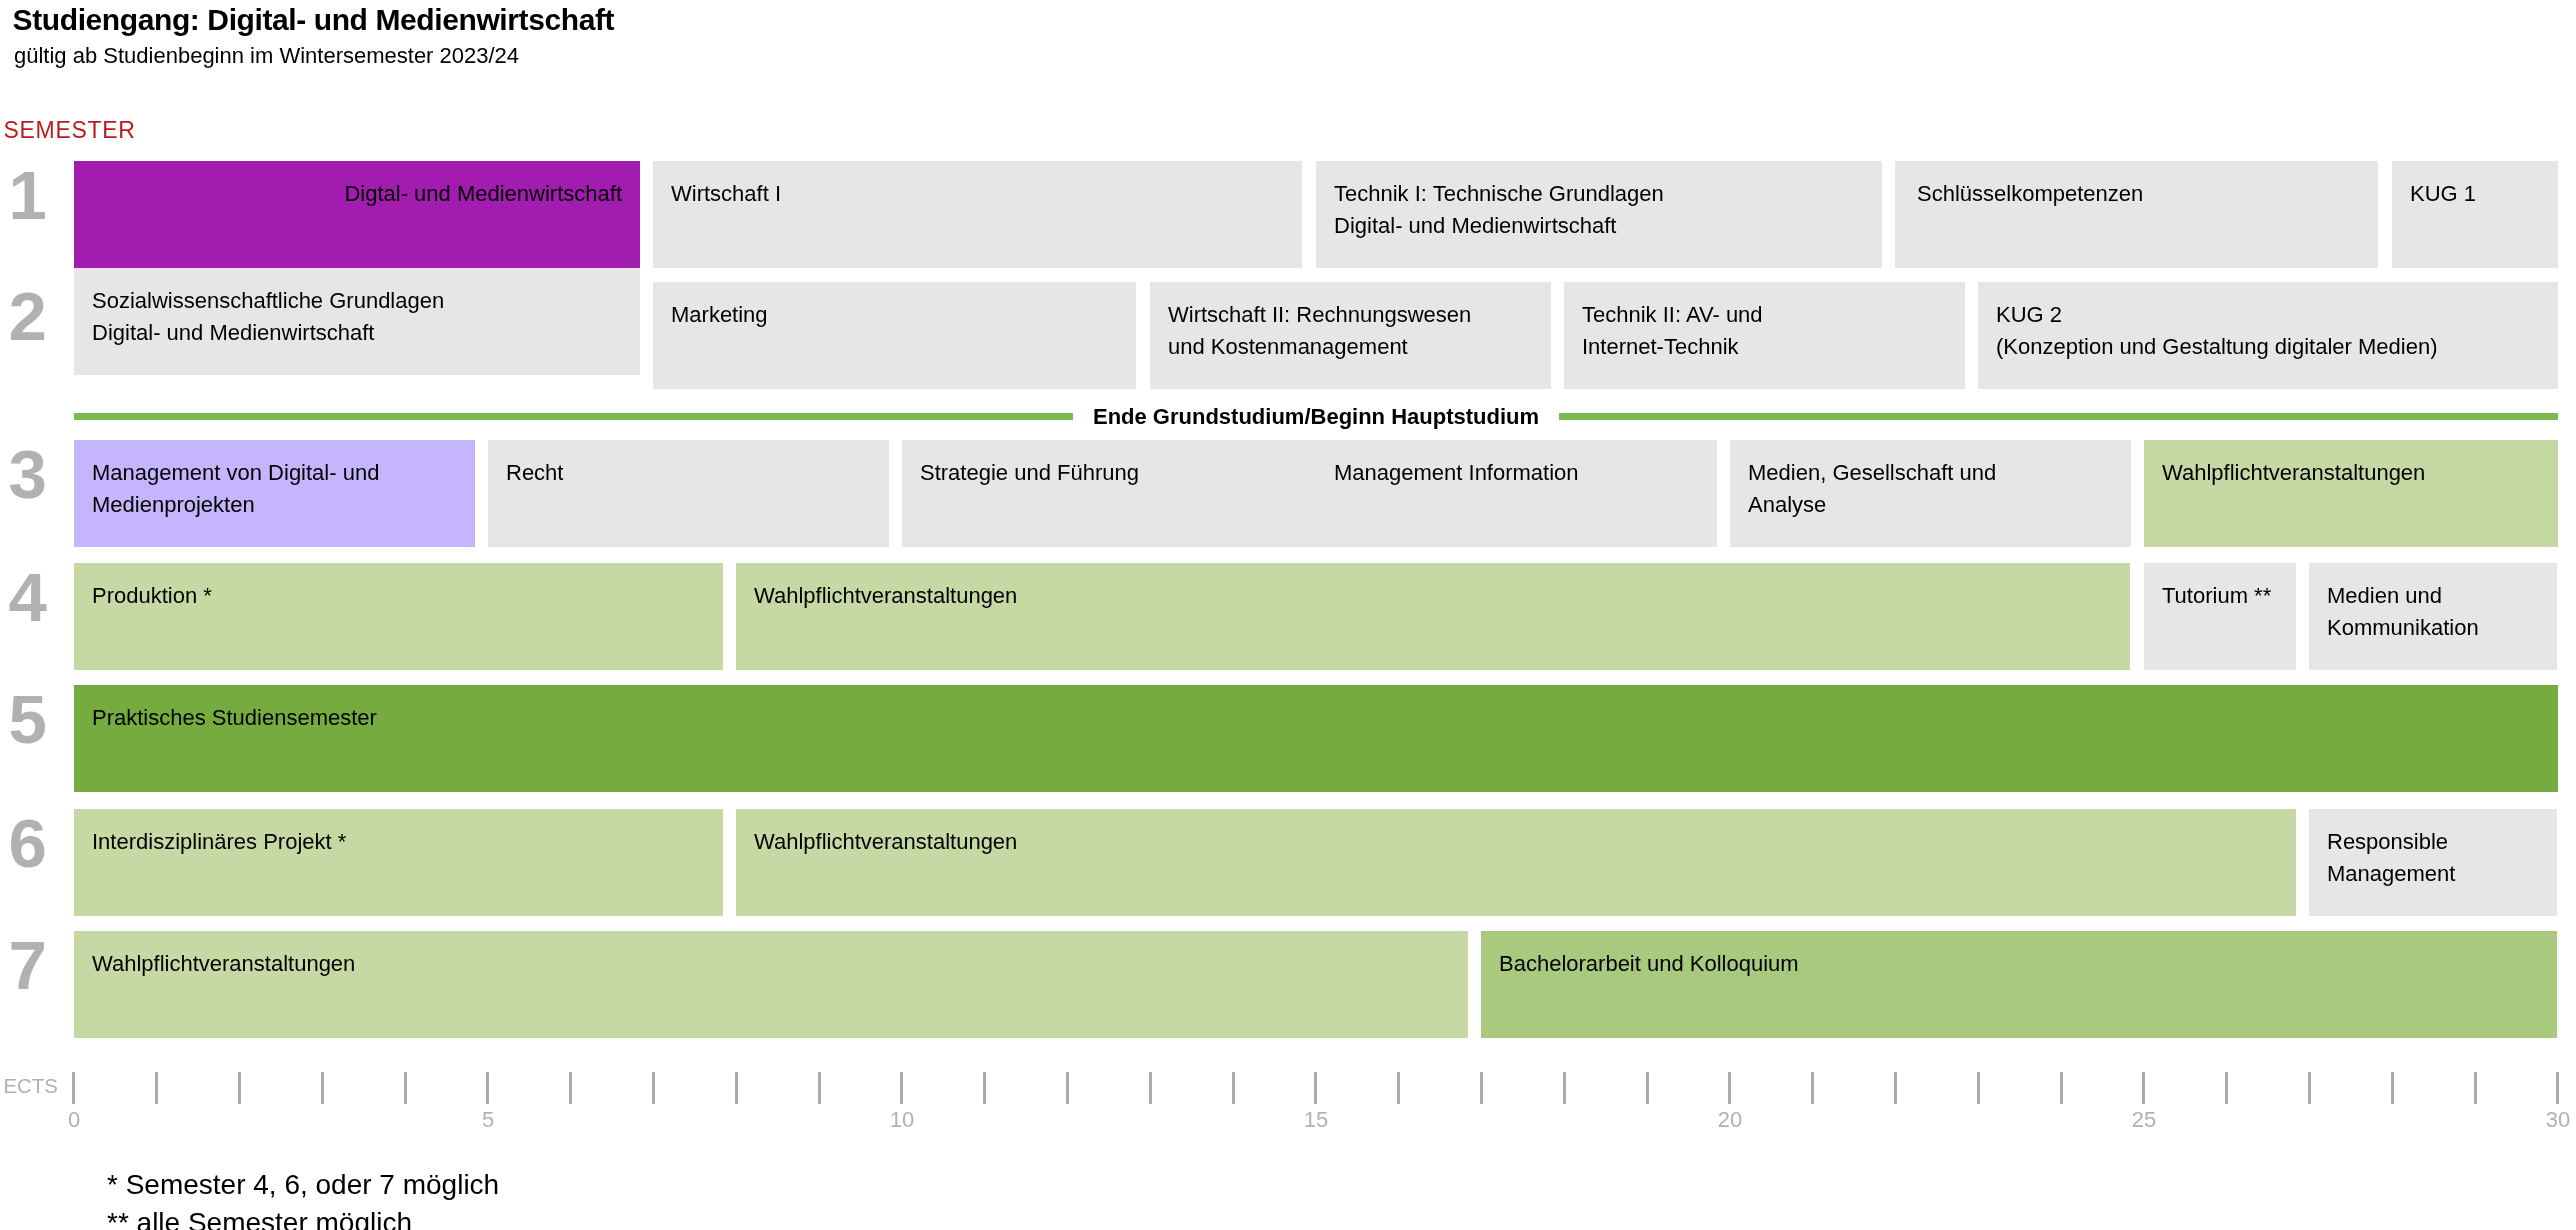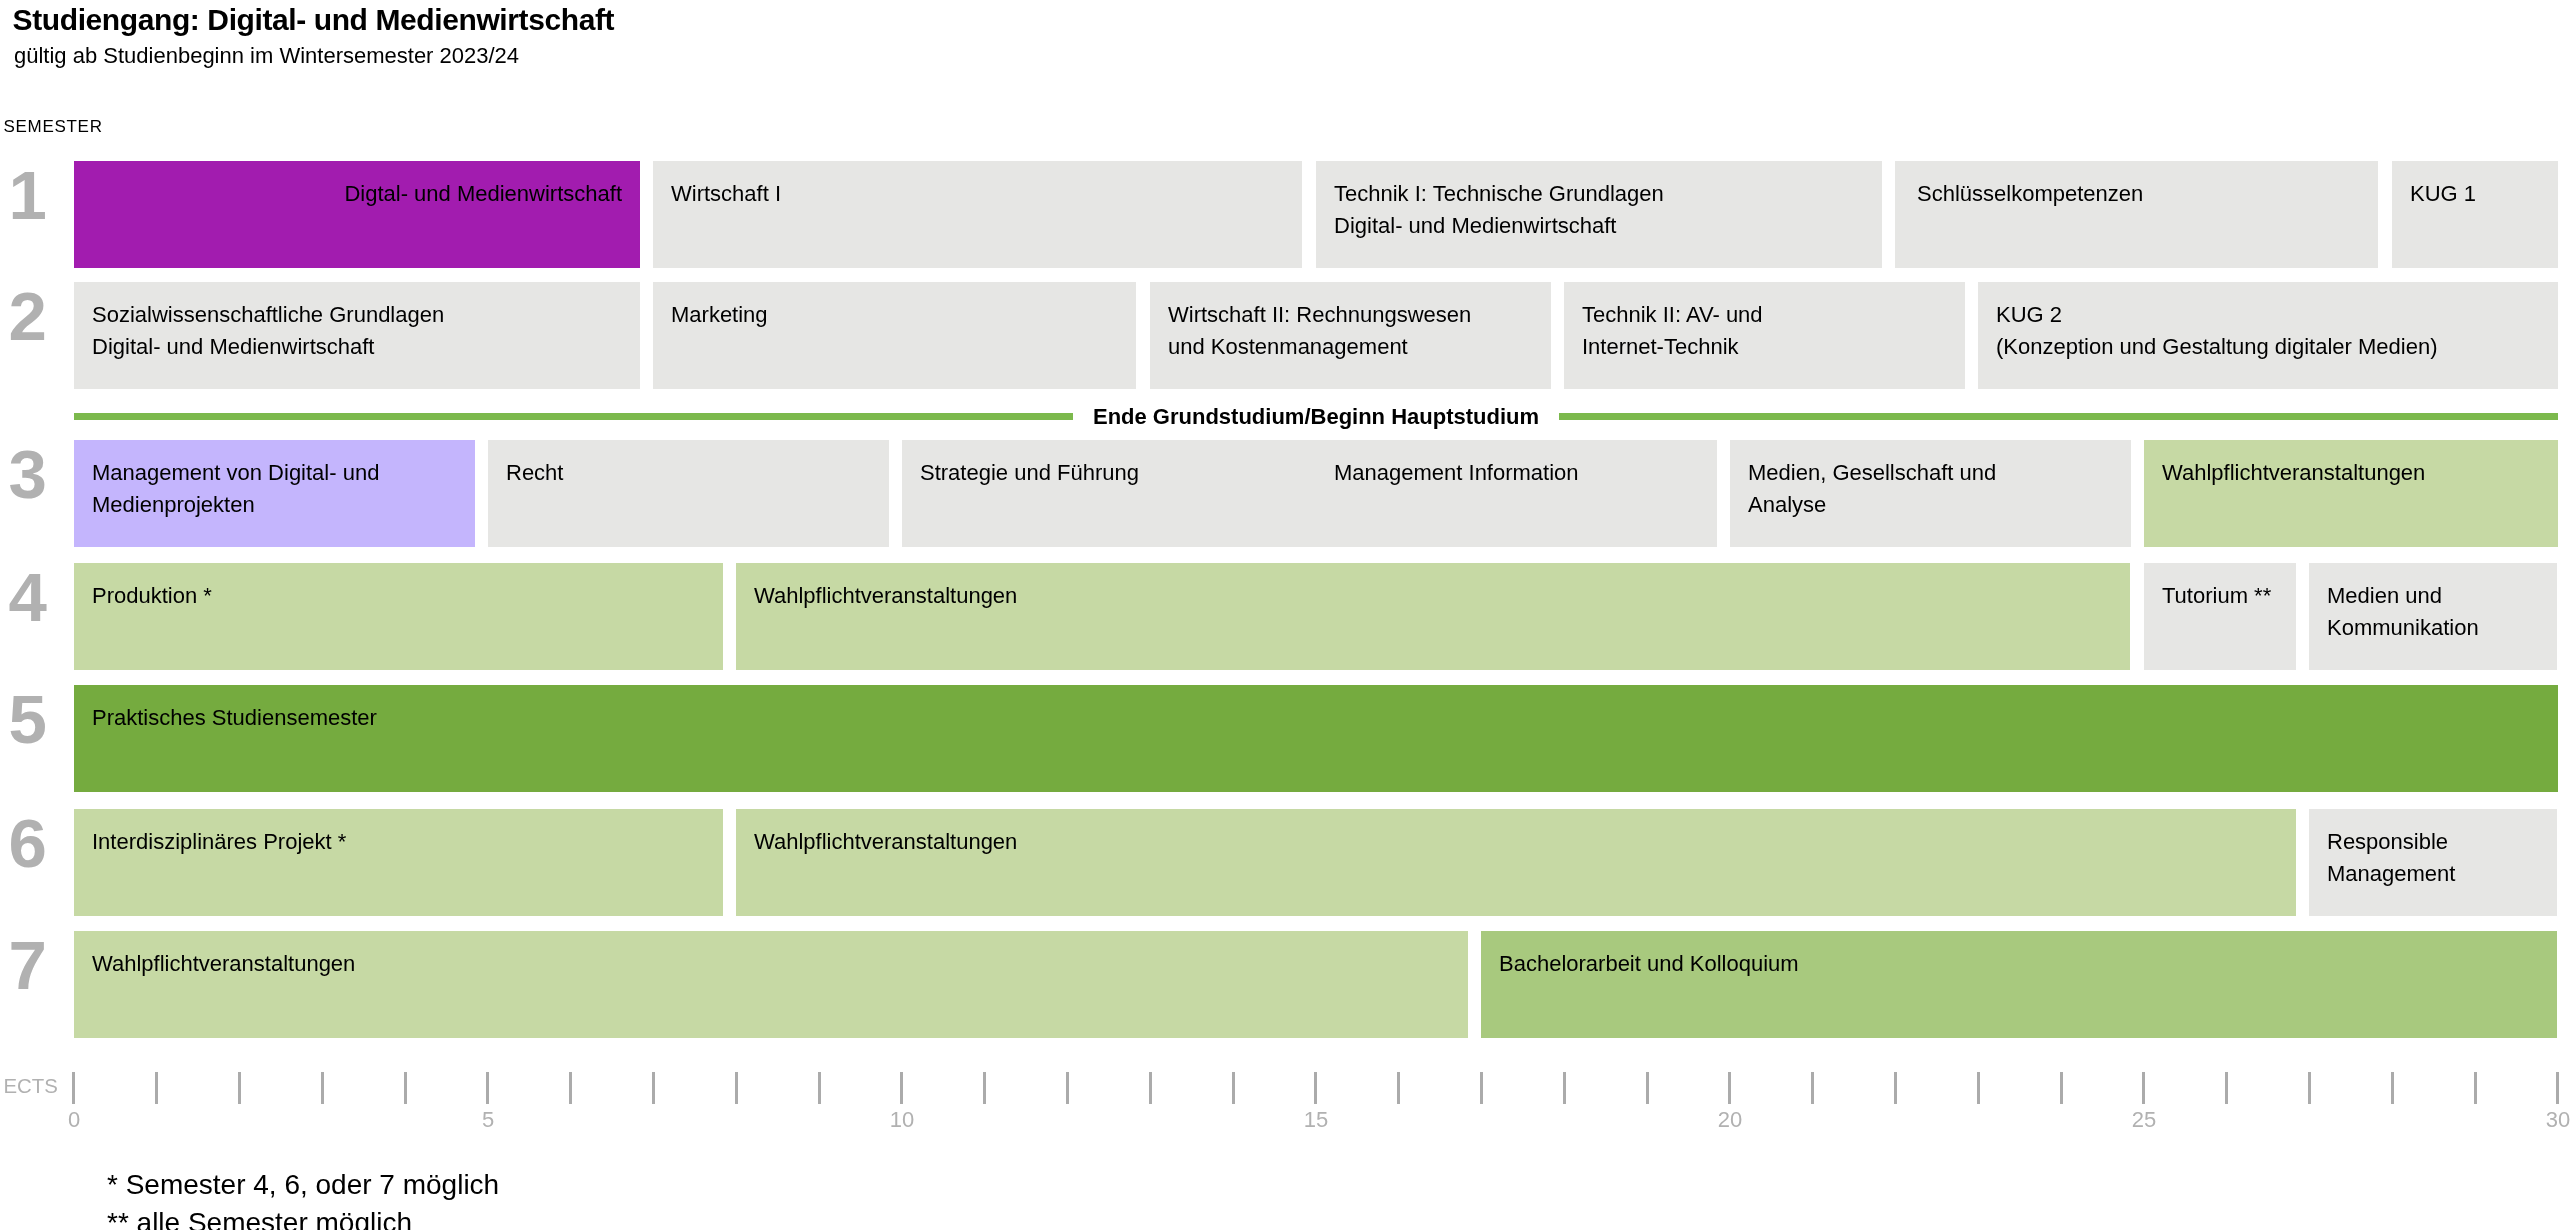--- a/index.html
+++ b/index.html
@@ -15,21 +15,21 @@
     position: absolute; left: 12.6px; top: 2.8px;
     font-size: 30px; font-weight: bold; margin: 0;
     letter-spacing: -0.4px;
   }
   .subtitle {
     position: absolute; left: 14px; top: 43px;
     font-size: 22px;
   }
   .sem-axis-label {
     position: absolute; left: 3.5px; top: 117px;
-    font-size: 17px; color: #000000; letter-spacing: 0.7px;
+    font-size: 23px; color: #b91c1c; letter-spacing: 0.7px;
   }
   .sem-num {
     position: absolute; left: 8.4px;
     font-size: 69px; font-weight: bold; color: #b1b1b1;
     line-height: 1; width: 63px;
   }
   .block {
     position: absolute; height: 107px;
     box-sizing: border-box; padding: 17px 18px;
     font-size: 22px; line-height: 1.47;
@@ -79,21 +79,21 @@
       <span class="module-label">Technik I: Technische Grundlagen
 Digital- und Medienwirtschaft</span>
     </div>
     <div class="block" style="left: 1895px; top: 161px; width: 483px; background: rgb(230, 230, 228); padding-left: 22px;">
       <span class="module-label">Schlüsselkompetenzen</span>
     </div>
     <div class="block" style="left: 2392px; top: 161px; width: 166px; background: rgb(230, 230, 228);">
       <span class="module-label">KUG 1</span>
     </div>
     <div class="sem-num" style="top: 282px;">2</div>
-    <div class="block" style="left: 74px; top: 282px; width: 566px; background: rgb(230, 230, 228);">
+    <div class="block" style="left: 74px; top: 268px; width: 566px; background: rgb(230, 230, 228);">
       <span class="module-label">Sozialwissenschaftliche Grundlagen
 Digital- und Medienwirtschaft</span>
     </div>
     <div class="block" style="left: 653px; top: 282px; width: 483px; background: rgb(230, 230, 228);">
       <span class="module-label">Marketing</span>
     </div>
     <div class="block" style="left: 1150px; top: 282px; width: 401px; background: rgb(230, 230, 228);">
       <span class="module-label">Wirtschaft II: Rechnungswesen
 und Kostenmanagement</span>
     </div>

